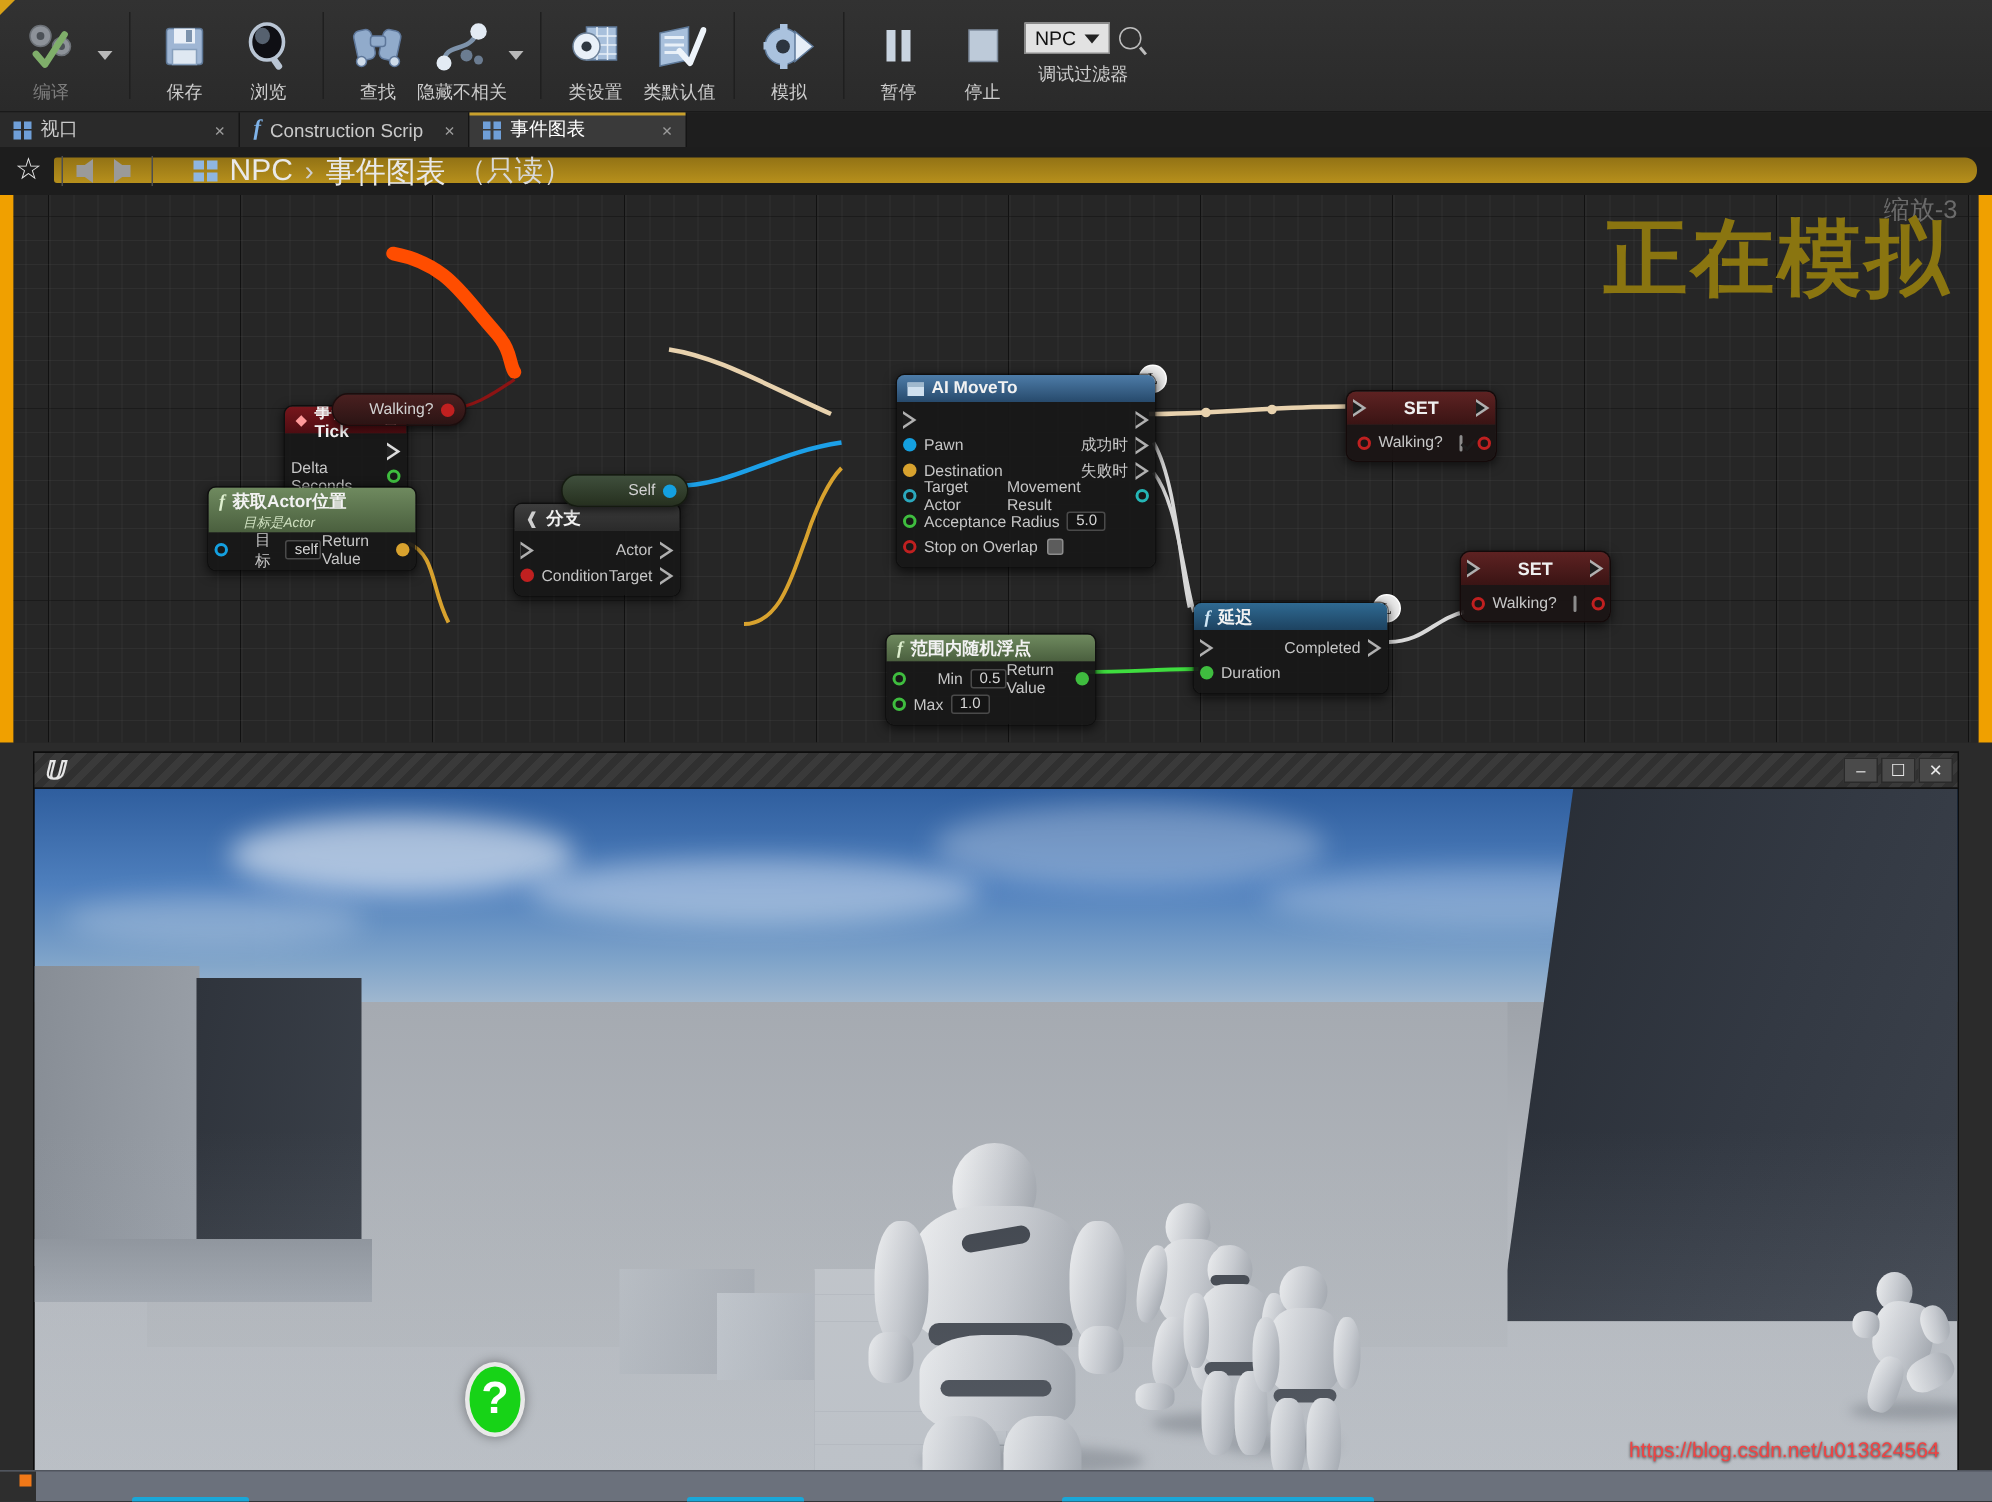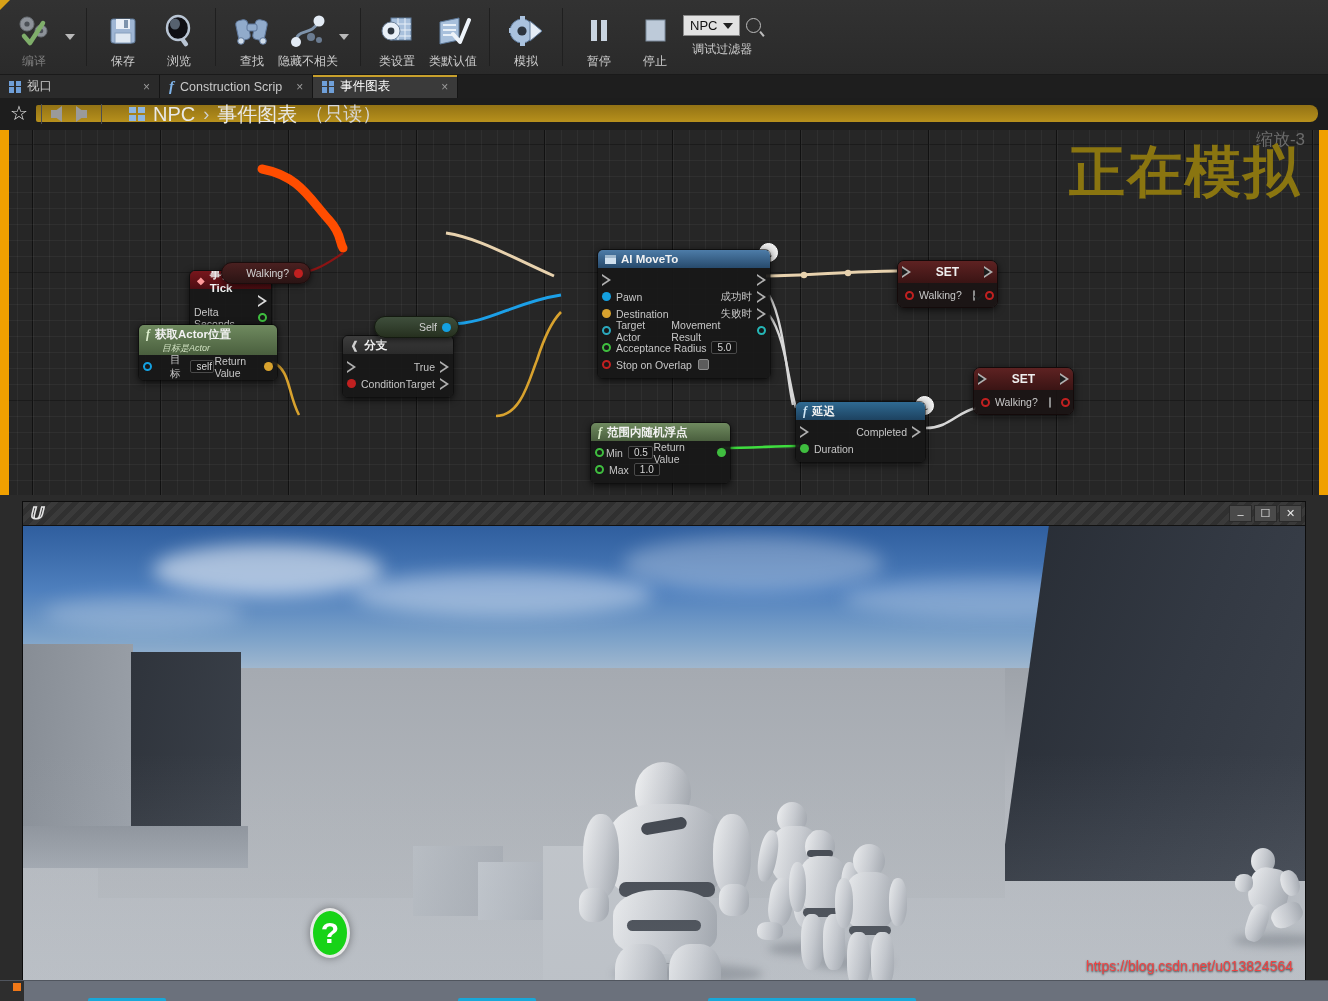--- a/index.html
+++ b/index.html
@@ -475,21 +475,21 @@
 
       <div class="node" style="left:333px; top:205px; width:112px;">
         <div class="n-head" style="background:linear-gradient(#3d3d3d,#2a2a2a)">
           <span style="color:#cfcfcf;font-size:11px">❰</span>
           <span>分支</span>
         </div>
         <div class="n-body" style="padding-top:4px">
           <div class="n-row">
             <span class="tri-outline"></span>
             <span class="sp"></span>
-            <span>True</span>
+            <span>Actor</span>
             <span class="tri-outline" style="margin-left:5px"></span>
           </div>
           <div class="n-row">
             <span class="dot solid c-red"></span>
             <span style="margin-left:5px">Condition</span>
             <span class="sp"></span>
             <span>Target</span>
             <span class="tri-outline" style="margin-left:5px"></span>
           </div>
         </div>
@@ -567,21 +567,21 @@
       </div>
 
       <div class="node" style="left:581px; top:292px; width:141px;">
         <div class="n-head" style="background:linear-gradient(#6f8a5f,#4a5f3e)">
           <span class="ico-fn" style="font-size:12px;color:#dff0cf">f</span>
           <span>范围内随机浮点</span>
         </div>
         <div class="n-body">
           <div class="n-row">
             <span class="dot hollow c-green"></span>
-            <span style="margin-left:2px">Min</span>
+            <span style="margin-left:21px">Min</span>
             <span class="valbox">0.5</span>
             <span class="sp"></span>
             <span>Return Value</span>
             <span class="dot solid c-green" style="margin-left:5px"></span>
           </div>
           <div class="n-row">
             <span class="dot hollow c-green"></span>
             <span style="margin-left:5px">Max</span>
             <span class="valbox">1.0</span>
           </div>

